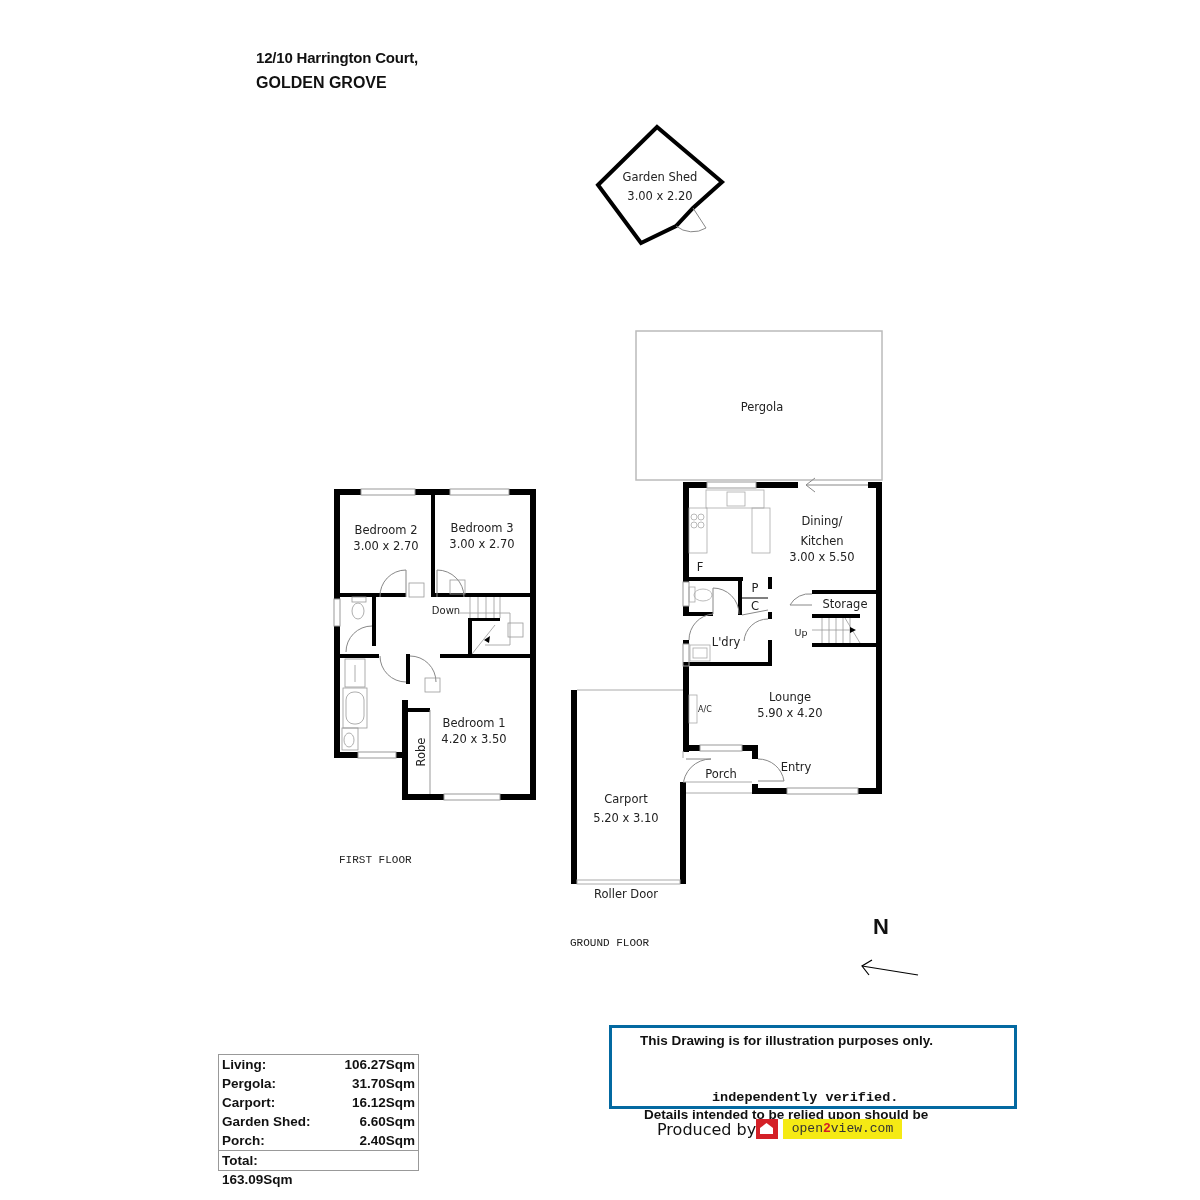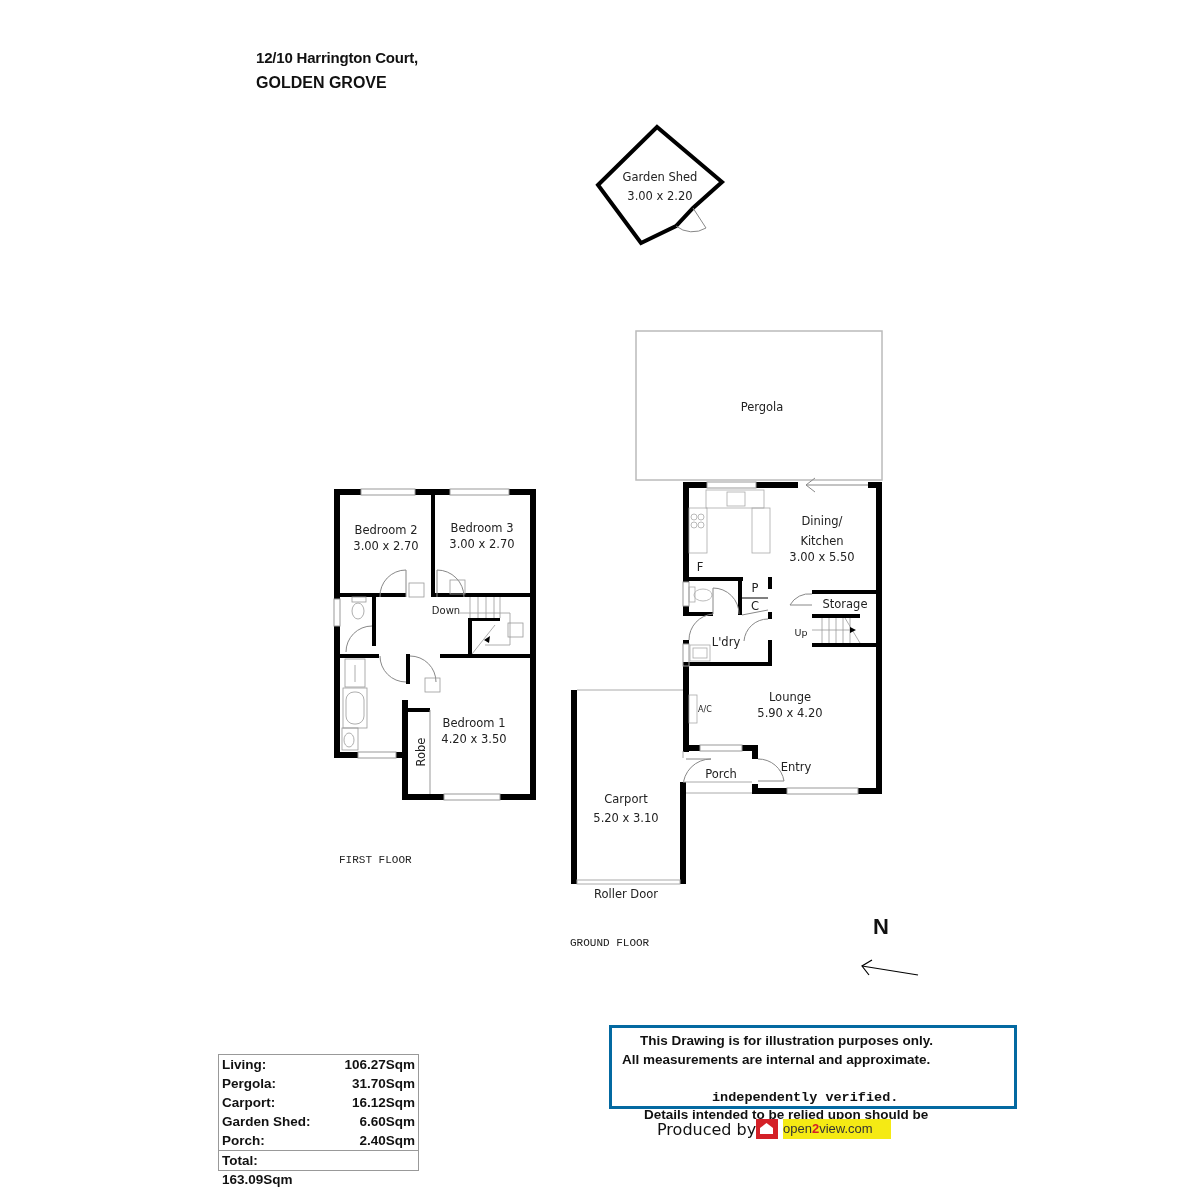--- a/index.html
+++ b/index.html
@@ -13,21 +13,21 @@
   .floor-lbl{position:absolute;font-family:Liberation Mono, monospace;font-size:11px;color:#222;}
   .north{position:absolute;left:873px;top:914px;font-weight:bold;font-size:22px;}
   .areas{position:absolute;left:218px;top:1025px;width:199px;border:1px solid #999;font-weight:bold;font-size:13.5px;margin-top:29px;}
   .areas .row{display:flex;justify-content:space-between;padding:0 3px 0 3px;height:19px;line-height:19px;}
   .areas .total{border-top:1px solid #999;flex-direction:column;}
   .disclaimer{position:absolute;left:609px;top:1025px;width:370px;height:78px;border:3px solid #0369a1;font-weight:bold;font-size:13.5px;line-height:19px;padding-left:32px;}
   .disclaimer div{position:absolute;white-space:nowrap;}
   .produced{position:absolute;left:657px;top:1120px;font-size:16px;font-family:"DejaVu Sans",sans-serif;}
   .logo-icon{position:absolute;left:756px;top:1119px;width:22px;height:20px;background:#d42027;}
   .logo-icon::after{content:"";position:absolute;left:4px;top:4px;width:13px;height:11px;background:#fff;clip-path:polygon(50% 0,100% 45%,100% 100%,0 100%,0 45%);}
-  .logo-text{position:absolute;left:783px;top:1119px;width:108px;height:20px;background:#f5ea14;font-size:13px;line-height:20px;color:#333;}
+  .logo-text{position:absolute;left:783px;top:1119px;width:119px;height:20px;background:#f5ea14;font-size:13px;line-height:20px;text-align:center;color:#333;font-family:Liberation Mono, monospace;}
   .logo-text .two{color:#d42027;font-weight:bold;}
 </style>
 </head>
 <body>
 
 <div class="title">
   <div class="addr">12/10 Harrington Court,</div>
   <div class="suburb">GOLDEN GROVE</div>
 </div>
 
@@ -292,20 +292,19 @@
       <span>2.40Sqm</span>
     </div>
   <div class="row total">
       <span>Total:</span>
       <span>163.09Sqm</span>
     </div>
 </div>
 
 <div class="disclaimer">
   <div style="left:28px;top:3px;">This Drawing is for illustration purposes only.</div>
-  <div style="left:10px;top:22px;">All measurements are internal and approximate.</div>
   <div style="left:32px;top:41px;margin-top:36px;">Details intended to be relied upon should be</div>
   <div style="left:100px;top:60px;font-family:Liberation Mono, monospace;">independently verified.</div>
 </div>
 
 <div class="produced">Produced by</div>
 <div class="logo-icon"></div>
 <div class="logo-text"><span>open</span><span class="two">2</span><span>view.com</span></div>
 
 </body></html>

